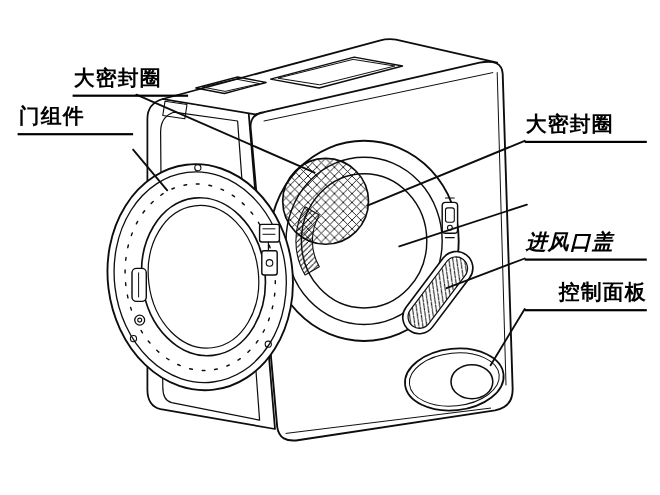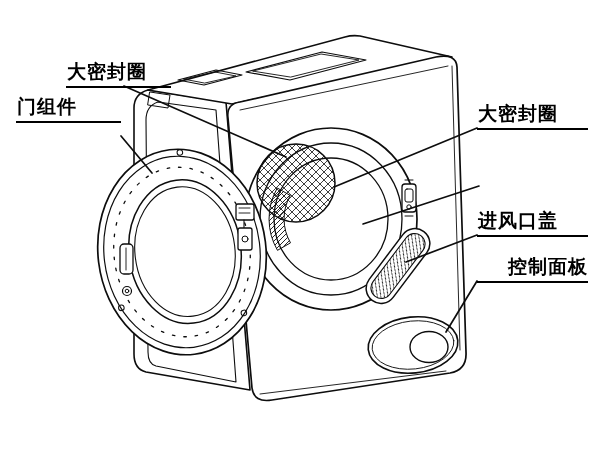--- a/index.html
+++ b/index.html
@@ -15,21 +15,21 @@
     border-bottom:2.5px solid #000;
     padding:0 0 3px 1px;
     width:104px;
     white-space:nowrap;
   }
   .part-label.right{width:110px;}
   #lbl-seal   {left:19px; top:61px;margin-left:47px;}
   #lbl-door   {left:16px; top:96px;}
   #lbl-filter {left:477px;top:103px;}
   #lbl-drum   {left:479px;top:161px;}
-  #lbl-inlet  {left:477px;top:210px;}
+  #lbl-inlet  {left:477px;top:210px;font-style:italic;}
   #lbl-panel  {left:477px;top:256px;text-align:right;}
 </style>
 </head>
 <body>
 
 <div class="stage">
 
   <svg viewBox="0 0 600 450" width="600" height="450">
     <defs>
       <pattern id="cross" width="8" height="8" patternUnits="userSpaceOnUse">

